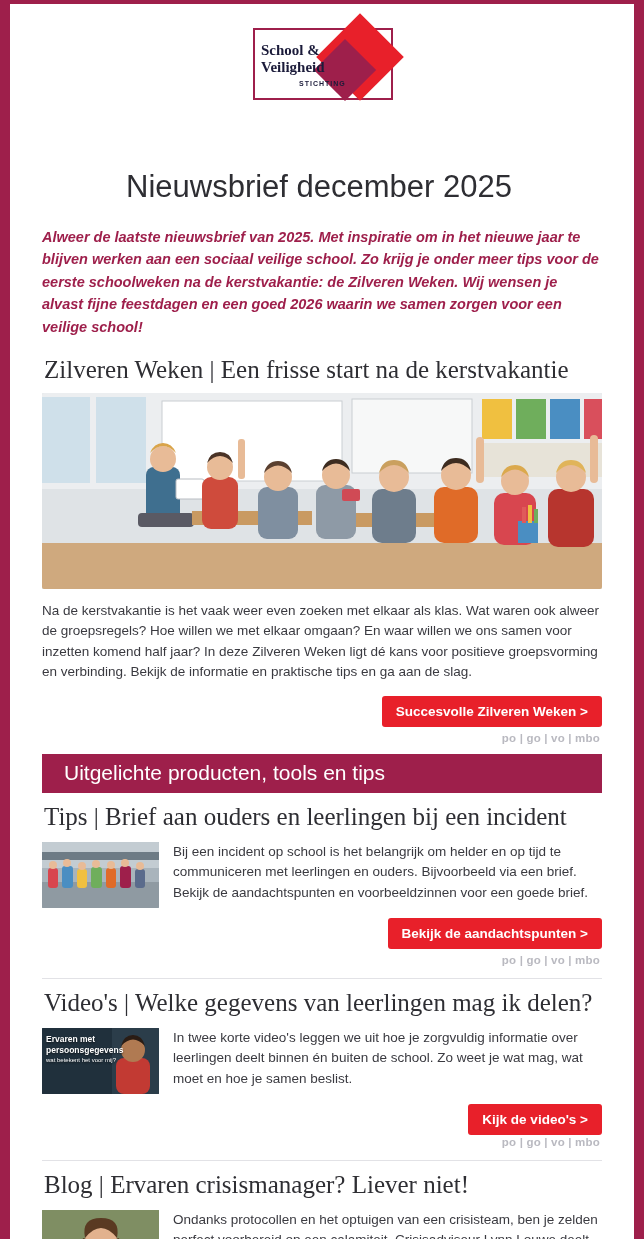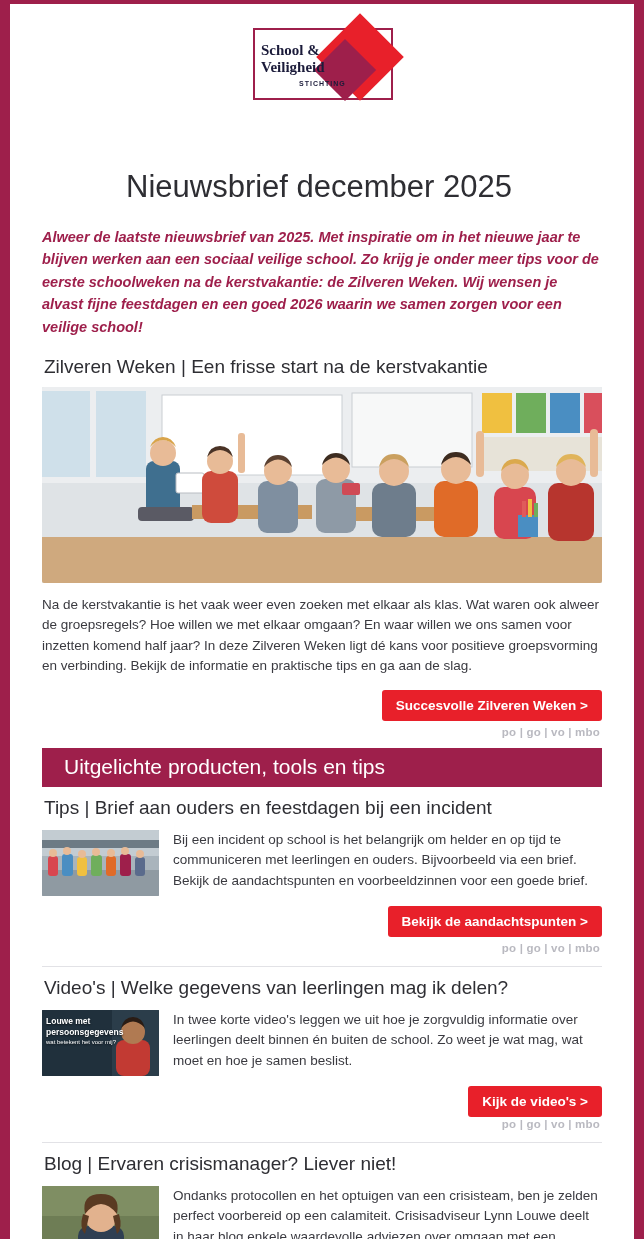--- a/index.html
+++ b/index.html
@@ -103,23 +103,24 @@
     font-size: 21px;
     padding: 7px 16px 8px 22px;
     margin: 10px 32px 0 32px;
   }
 
   .block {
     padding: 0 32px;
     box-sizing: border-box;
   }
   .sub-title {
-    font-size: 19px;
+    font-size: 25px;
     color: #2e2e33;
     padding: 10px 0 9px 2px;
+    font-family: Liberation Serif, serif;
   }
   .body-text {
     font-size: 13.5px;
     color: #3a3a40;
     line-height: 1.5;
   }
 
   
   .hero {
     width: 100%;
@@ -311,21 +312,21 @@
 
     <div class="cta-row">
       <button class="cta">Succesvolle Zilveren Weken &gt;</button>
     </div>
     <div class="tags">po | go | vo | mbo</div>
   </div>
 
   <div class="section-bar">Uitgelichte producten, tools en tips</div>
 
   <div class="block">
-    <div class="sub-title">Tips | Brief aan ouders en feestdagen bij een incident</div>
+    <div class="sub-title">Tips | Brief aan ouders en leerlingen bij een incident</div>
     <div class="item">
       <div class="thumb">
         <svg width="117" height="66" viewBox="0 0 117 66" preserveAspectRatio="none" role="img" aria-label="schoolyard children">
           <rect width="117" height="66" fill="#a9b4bc"></rect>
           <rect y="0" width="117" height="26" fill="#c3ccd2"></rect>
           <rect y="40" width="117" height="26" fill="#8f9aa2"></rect>
           <rect x="0" y="10" width="117" height="8" fill="#6d7b85"></rect>
           <g>
             <rect x="6" y="26" width="10" height="20" rx="3" fill="#d8464f"></rect>
             <circle cx="11" cy="23" r="4" fill="#e8bb97"></circle>
@@ -363,21 +364,21 @@
           <rect width="117" height="66" fill="#1d2b36"></rect>
           <rect x="0" y="0" width="70" height="66" fill="#20303c"></rect>
           <rect x="70" y="0" width="47" height="66" fill="#2b3d4a"></rect>
           <g>
             <rect x="74" y="30" width="34" height="36" rx="8" fill="#c23a33"></rect>
             <circle cx="91" cy="22" r="12" fill="#b07a52"></circle>
             <path d="M79 18 q12 -13 24 0 q-3 -11 -12 -11 q-9 0 -12 11z" fill="#2a1c14"></path>
           </g>
         </svg>
         <div class="thumb-label">
-          <span>Louwe met persoonsgegevens</span>
+          <span>Ervaren met persoonsgegevens</span>
           <span class="small">wat betekent het voor mij?</span>
         </div>
       </div>
       <div class="item-text">In twee korte video's leggen we uit hoe je zorgvuldig informatie over leerlingen deelt binnen én buiten de school. Zo weet je wat mag, wat moet en hoe je samen beslist.</div>
     </div>
     <div class="cta-row">
       <button class="cta">Kijk de video's &gt;</button>
     </div>
     <div class="tags tags-overlap">po | go | vo | mbo</div>
   </div>

